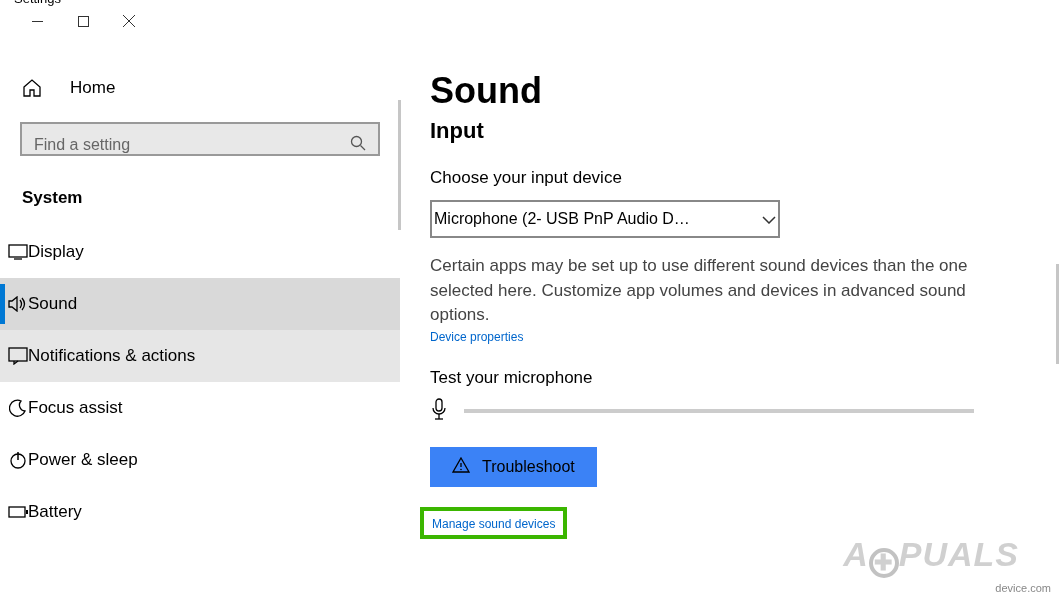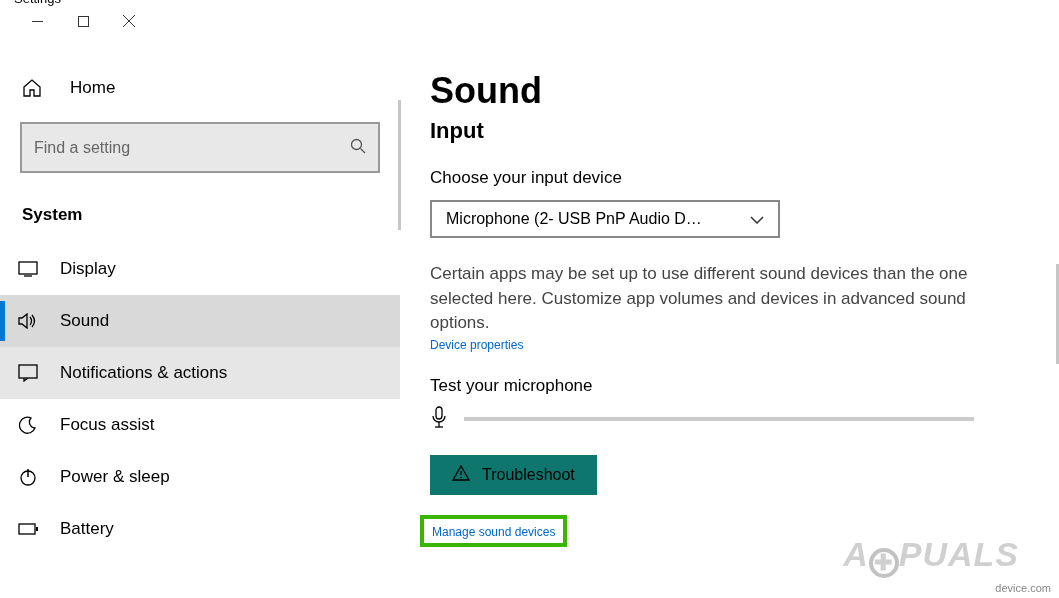--- a/index.html
+++ b/index.html
@@ -57,43 +57,42 @@
       padding: 12px 22px;
       margin-bottom: 12px;
     }
     .home-row .icon { width: 20px; display:flex; }
     .home-label { font-size: 17px; }
     .search-box {
       margin: 8px 20px 24px 20px;
       border: 2px solid #999;
       background: #e8e8e8;
       display: flex;
-      align-items: center;
+      align-items: flex-end;
       padding: 0 12px;
-      height: 51px;
+      height: 34px;
     }
     .search-box input {
       flex: 1;
       background: transparent;
       border: none;
       outline: none;
       font-size: 16px;
       color: #666;
     }
     .search-box input::placeholder { color: #666; }
     .section-title {
       padding: 8px 22px 18px 22px;
       font-size: 17px;
       font-weight: 600;
     }
     .nav-item {
       display: flex;
       align-items: center;
-      gap: 22px;
-      padding: 16px 18px;
+      padding: 16px 8px;
       font-size: 17px;
       cursor: pointer;
       position: relative;
     }
     .nav-item .icon { width: 20px; display:flex; justify-content:center; }
     .nav-item.active {
       background: #d9d9d9;
     }
     .nav-item.active::before {
       content: "";
@@ -133,22 +132,22 @@
       font-size: 17px;
       margin-bottom: 12px;
     }
     .dropdown {
       border: 2px solid #888;
       width: 350px;
       height: 38px;
       display: flex;
       align-items: center;
       justify-content: space-between;
-      padding: 0 14px;
-      margin-bottom: 24px;
+      padding: 0 2px;
+      margin-bottom: 16px;
       cursor: pointer;
     }
     .dropdown-text { font-size: 16px; white-space: nowrap; overflow:hidden; text-overflow: ellipsis; }
     .desc {
       font-size: 17px;
       color: #444;
       line-height: 1.45;
       max-width: 580px;
     }
     .link {
@@ -171,21 +170,21 @@
     .level-bar {
       flex: 0 0 510px;
       height: 4px;
       background: #ccc;
       position: relative;
     }
     .troubleshoot-btn {
       display: inline-flex;
       align-items: center;
       gap: 12px;
-      background: #0f766e;
+      background: #3b82f6;
       border: none;
       padding: 10px 22px;
       font-size: 16px;
       cursor: pointer;
       margin-bottom: 20px;
     }
     .highlighted-link {
       display: inline-block;
       border: 4px solid #3bb600;
       padding: 4px 8px;

